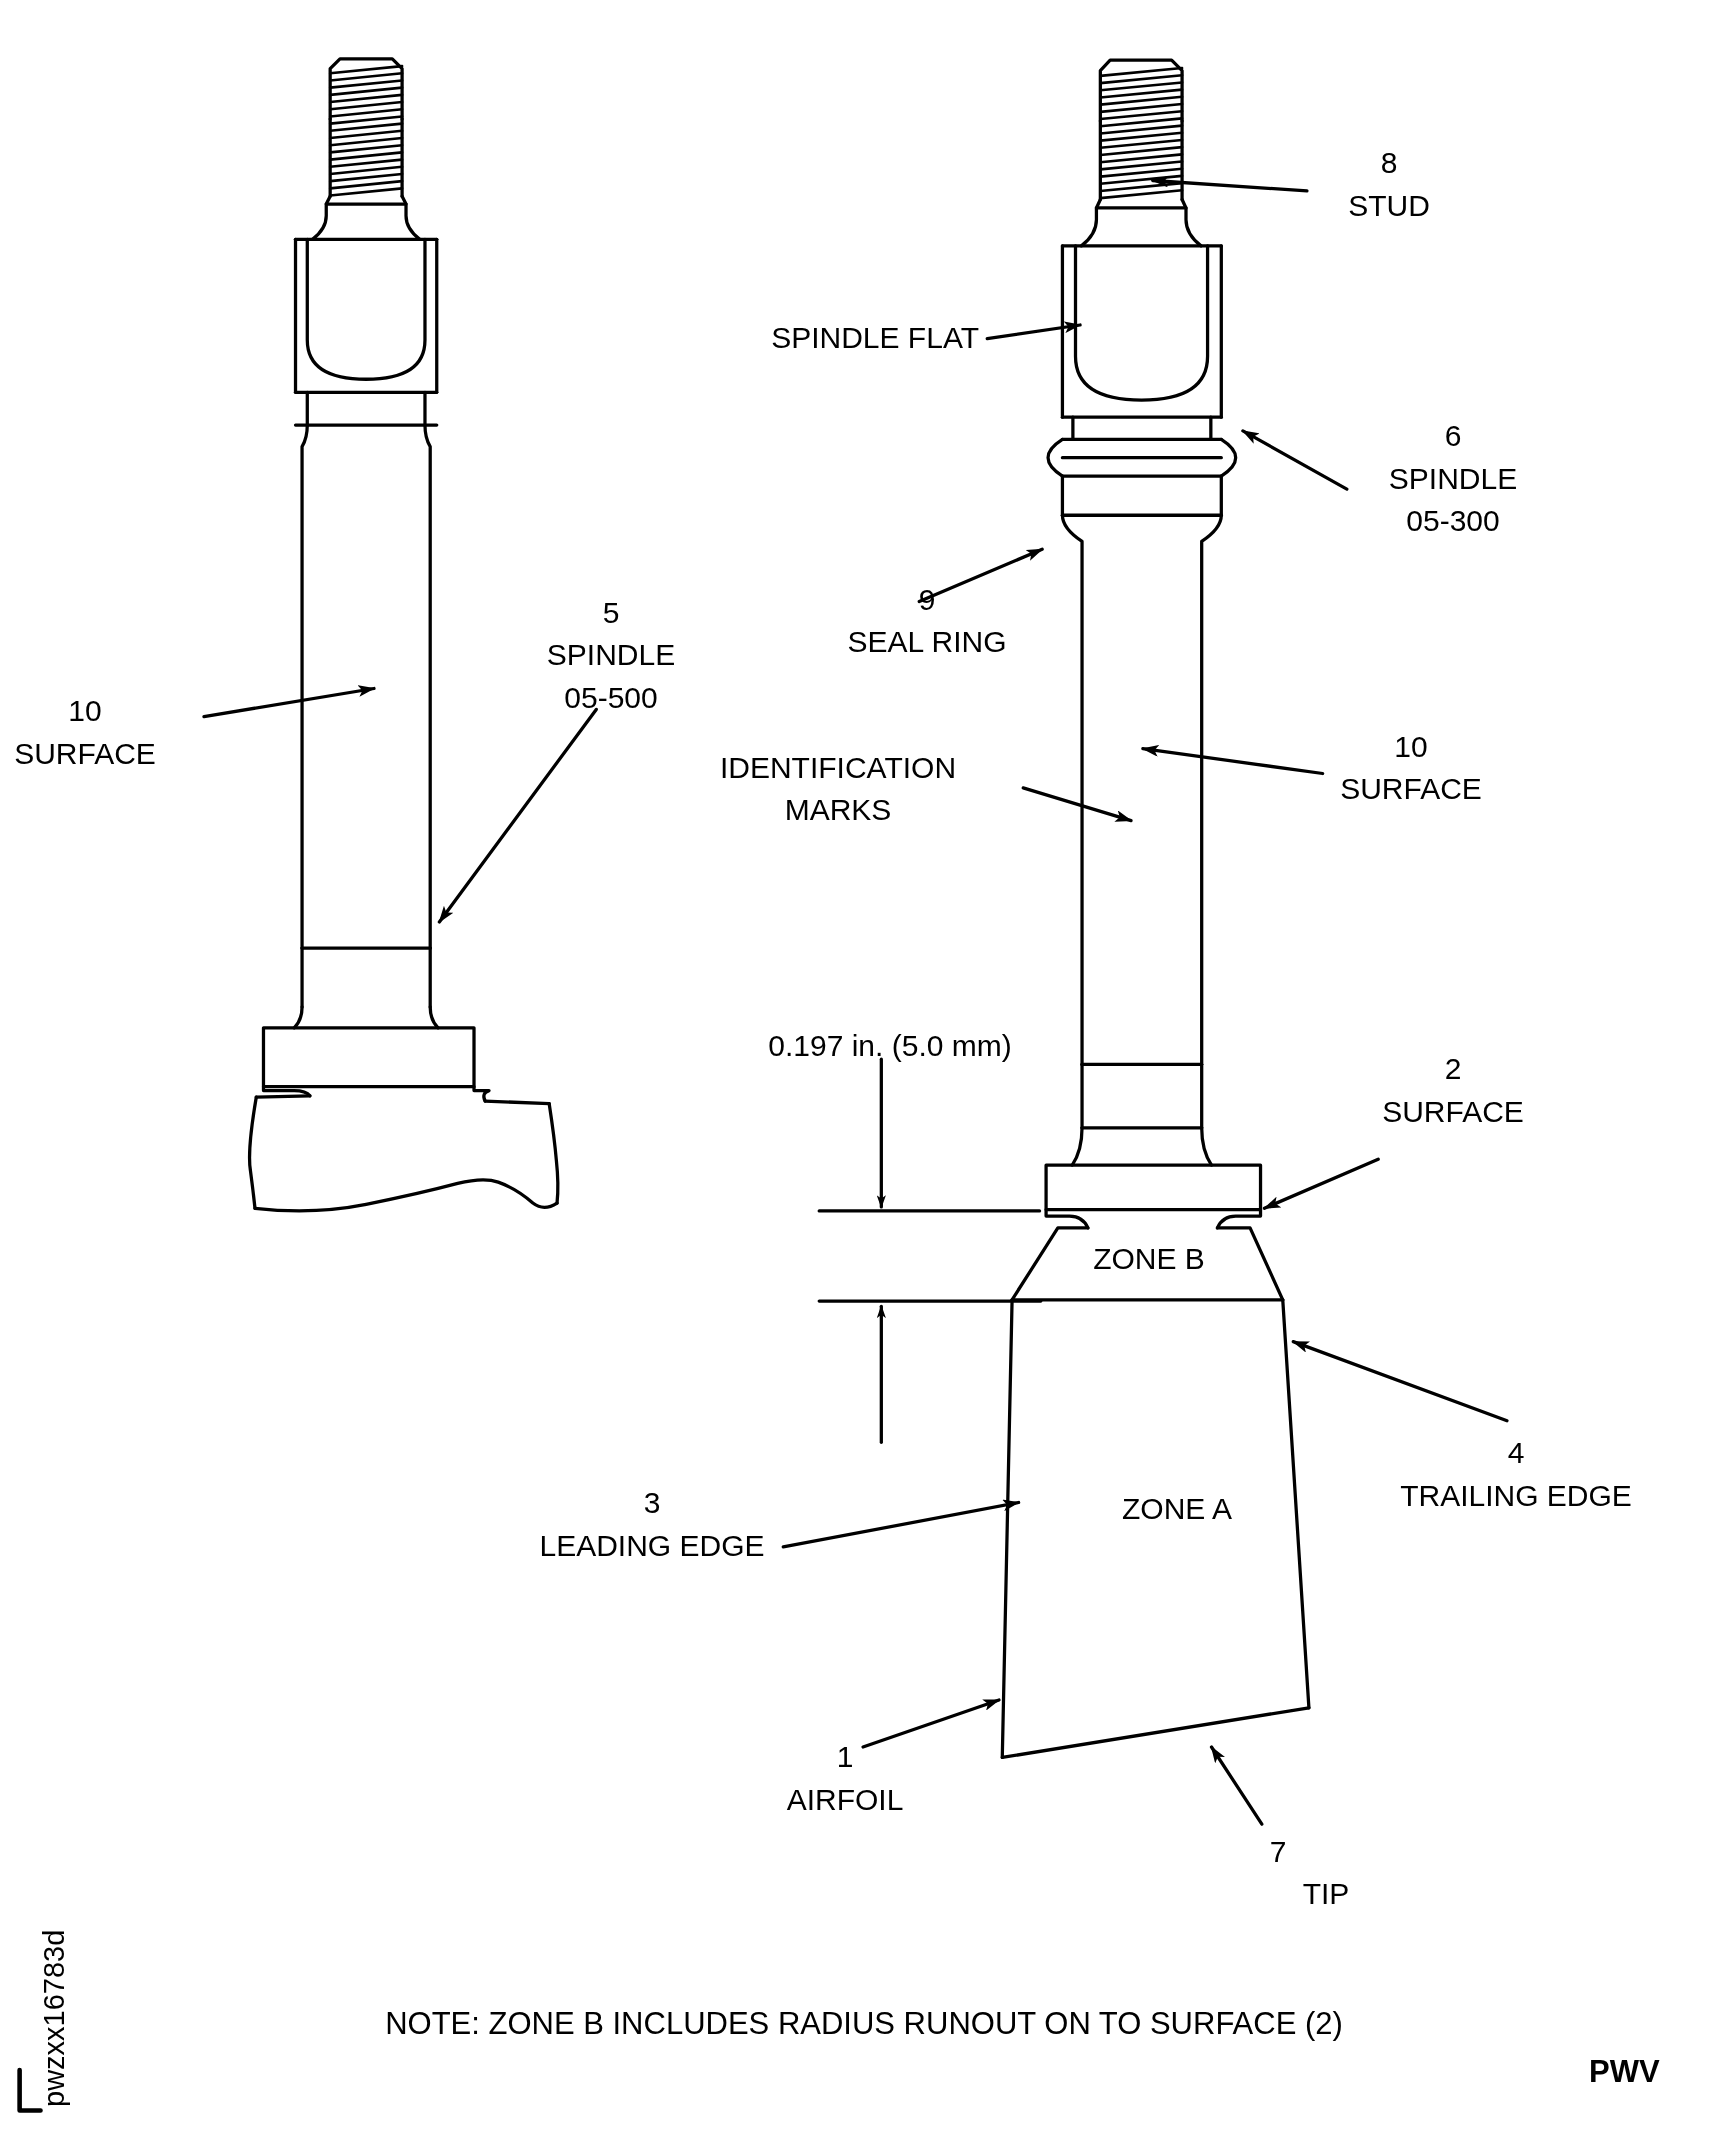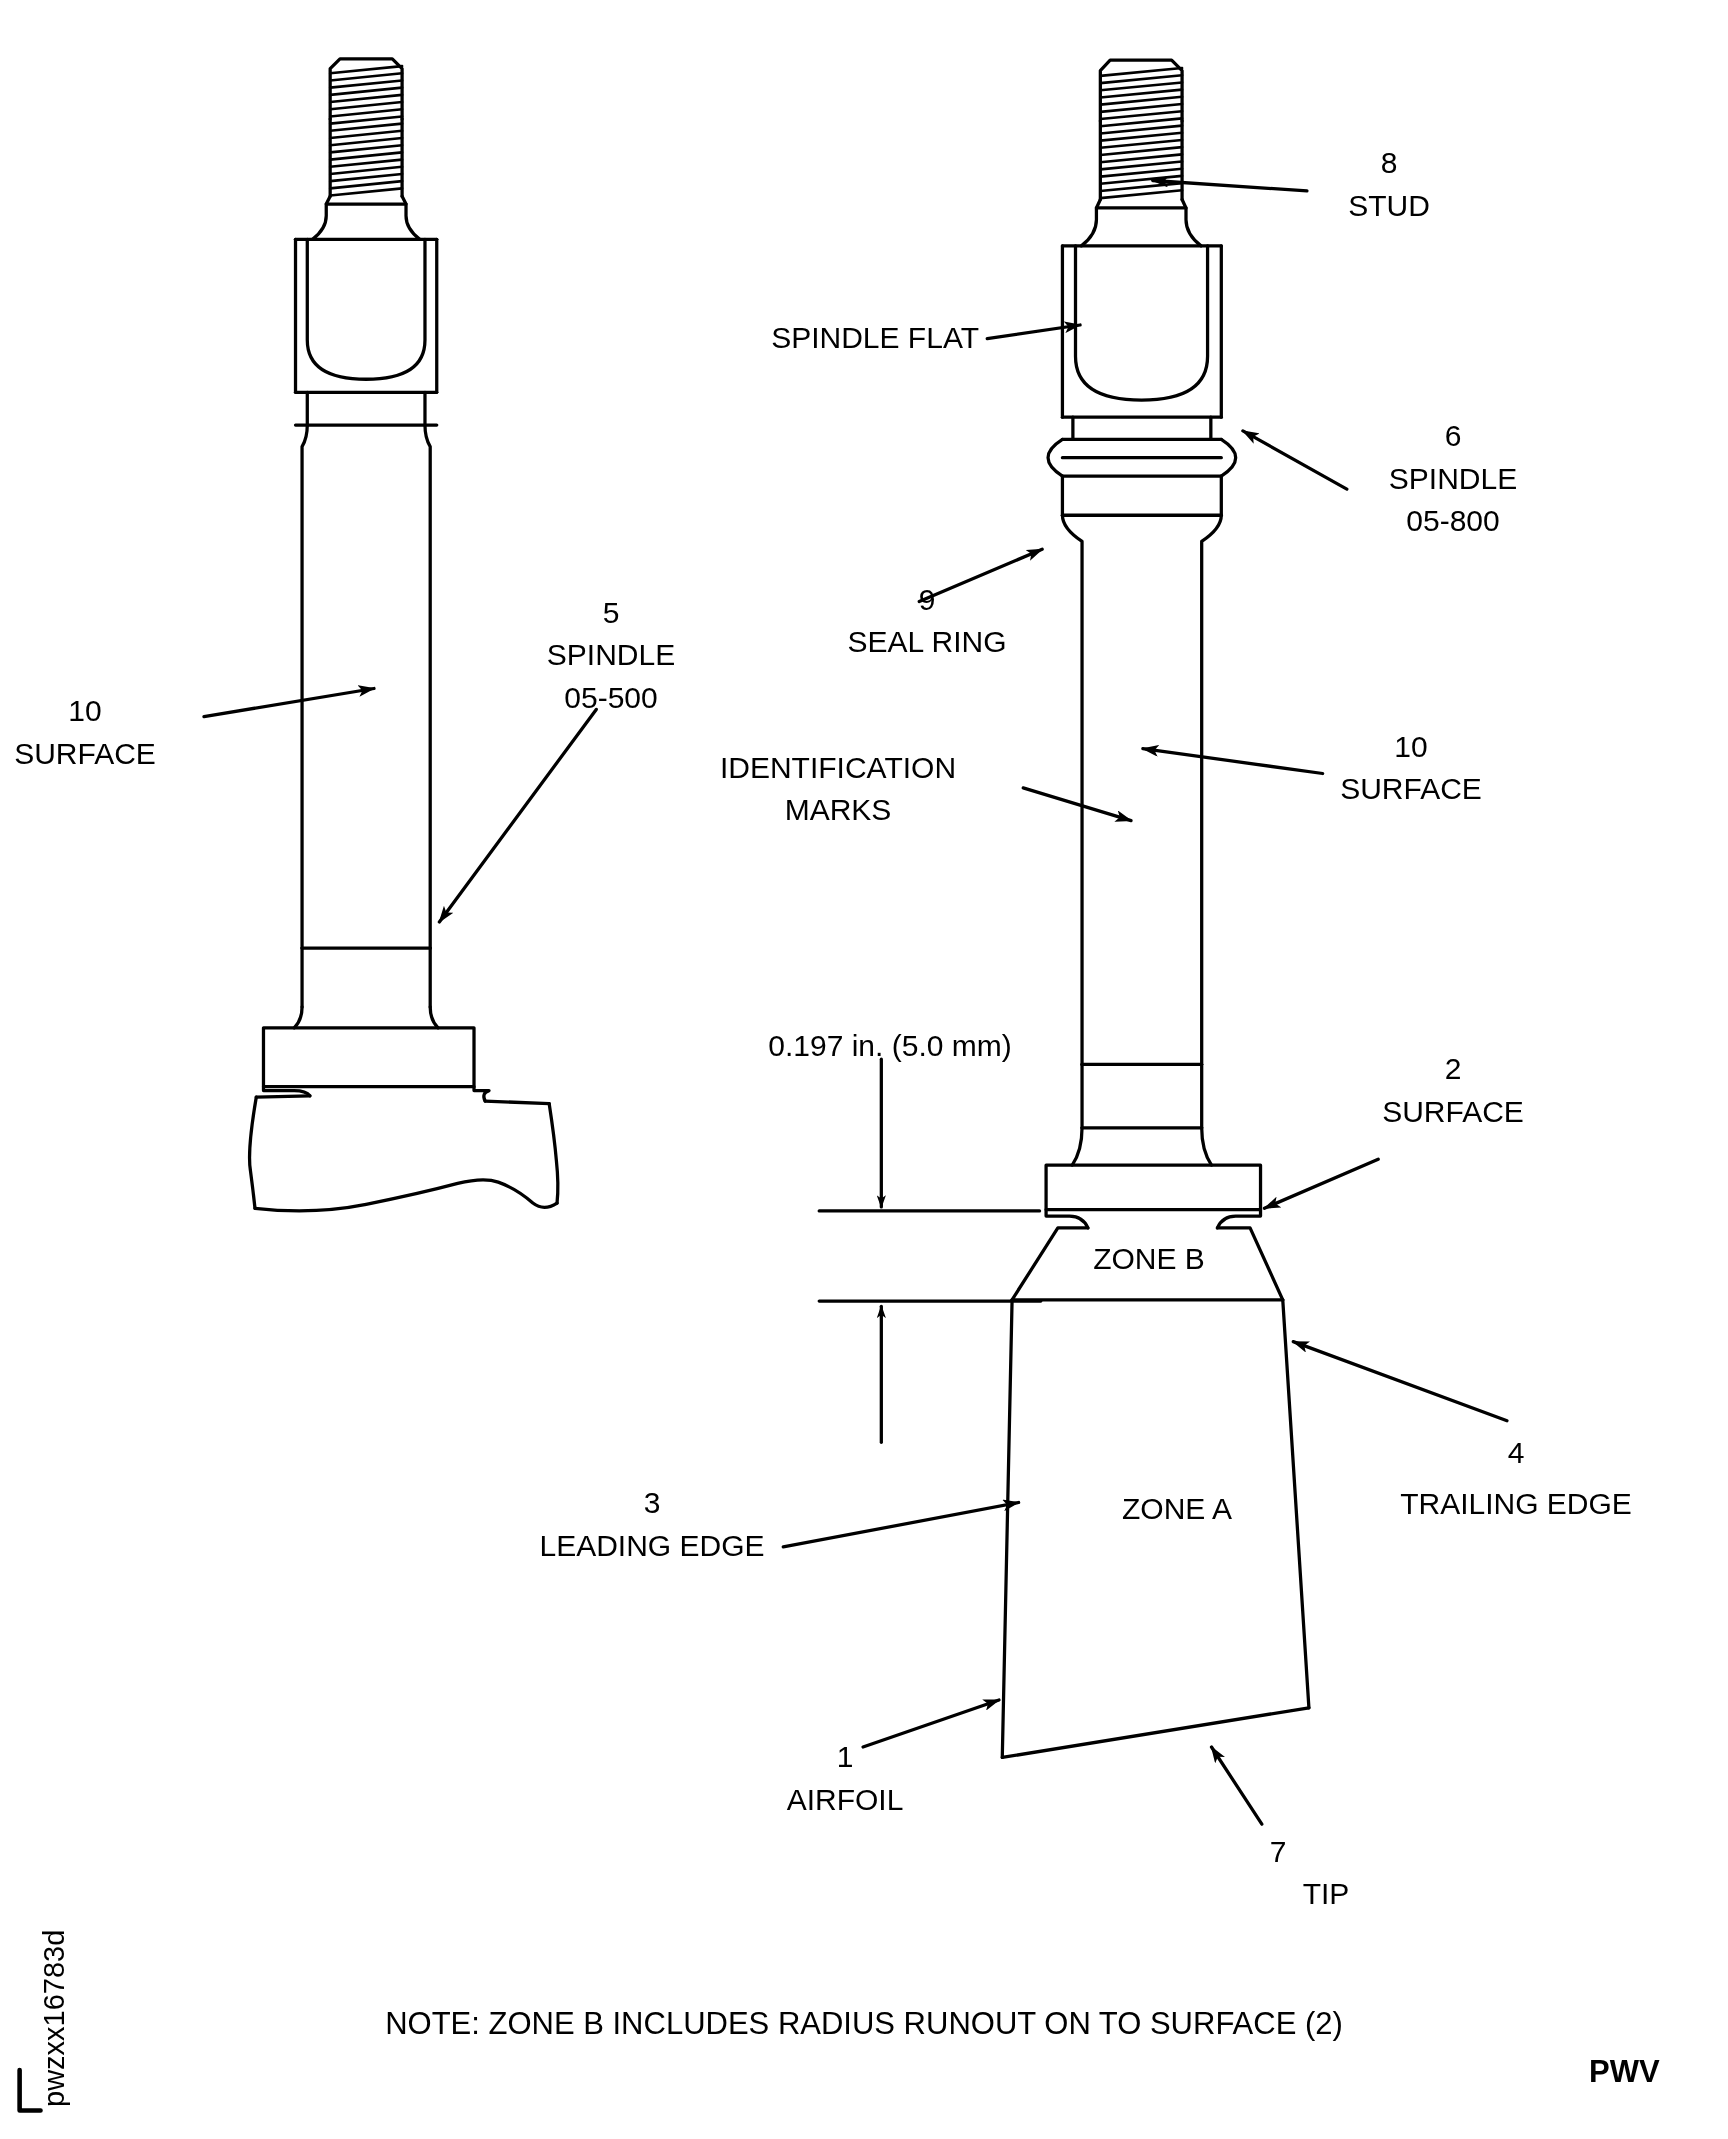--- a/index.html
+++ b/index.html
@@ -263,36 +263,36 @@
   <div class="lbl c f46" style="left:611px; top:637px;">SPINDLE</div>
   <div class="lbl c f46" style="left:611px; top:680px;">05-500</div>
 
   <div class="lbl c f46" style="left:1389px; top:145px;">8</div>
   <div class="lbl c f46" style="left:1389px; top:188px;">STUD</div>
 
   <div class="lbl r f46" style="left:979px; top:320px;">SPINDLE FLAT</div>
 
   <div class="lbl c f46" style="left:1453px; top:418px;">6</div>
   <div class="lbl c f46" style="left:1453px; top:461px;">SPINDLE</div>
-  <div class="lbl c f46" style="left:1453px; top:503px;">05-800</div>
+  <div class="lbl c f46" style="left:1453px; top:503px;">05-300</div>
 
   <div class="lbl c f46" style="left:927px; top:582px;">9</div>
   <div class="lbl c f46" style="left:927px; top:624px;">SEAL RING</div>
 
   <div class="lbl c f46" style="left:838px; top:750px;">IDENTIFICATION</div>
   <div class="lbl c f46" style="left:838px; top:792px;">MARKS</div>
 
   <div class="lbl c f46" style="left:1411px; top:729px;">10</div>
   <div class="lbl c f46" style="left:1411px; top:771px;">SURFACE</div>
 
   <div class="lbl c f46" style="left:1453px; top:1051px;">2</div>
   <div class="lbl c f46" style="left:1453px; top:1094px;">SURFACE</div>
 
   <div class="lbl c f46" style="left:1516px; top:1435px;">4</div>
-  <div class="lbl c f46" style="left:1516px; top:1478px;margin-top:8px;">TRAILING EDGE</div>
+  <div class="lbl c f46" style="left:1516px; top:1478px;">TRAILING EDGE</div>
 
   <div class="lbl c f46" style="left:652px; top:1485px;">3</div>
   <div class="lbl c f46" style="left:652px; top:1528px;">LEADING EDGE</div>
 
   <div class="lbl c f46" style="left:845px; top:1739px;">1</div>
   <div class="lbl c f46" style="left:845px; top:1782px;">AIRFOIL</div>
 
   <div class="lbl c f46" style="left:1278px; top:1834px;">7</div>
   <div class="lbl c f46" style="left:1278px; top:1876px;margin-left:48px;">TIP</div>
 

